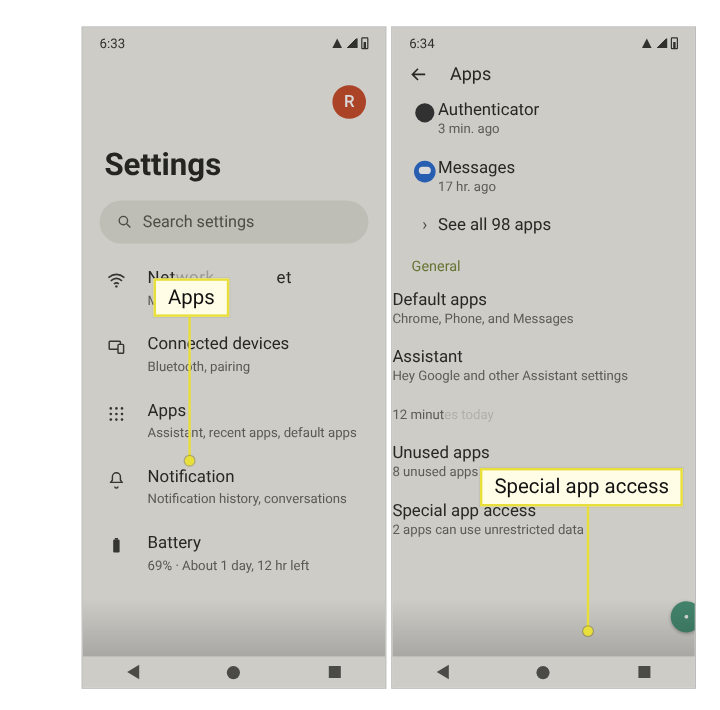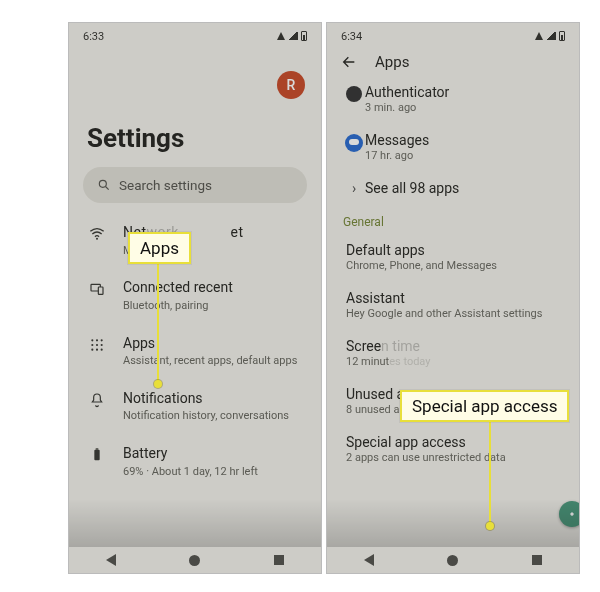--- a/index.html
+++ b/index.html
@@ -50,21 +50,21 @@
     
     .r-header{ display:flex; align-items:center; gap:18px; padding:8px 14px 4px 14px; color:#2e2e2a;}
     .r-header svg{width:16px;height:16px;}
     .r-header .ttl{ font-size:15px; }
     .r-list{ }
     .r-row{ display:flex; align-items:flex-start; padding:9px 16px; }
     .r-ic{ width:22px; display:flex; justify-content:center; padding-top:2px;}
     .r-tx .t{ font-size:14px; color:#2e2e2a;}
     .r-tx .d{ font-size:11px; color:#6d6d65; padding-top:1px;}
     .r-sect{ font-size:12px; color:#7a8a3e; padding:10px 16px 4px 16px;}
-    .r-simple{ padding:9px 19px;}
+    .r-simple{ padding:9px 0;}
     .r-simple .t{ font-size:14px; color:#2e2e2a;}
     .r-simple .d{ font-size:11px; color:#6d6d65; padding-top:1px;}
     .chev{ color:#555; font-size:14px; width:22px; text-align:center;}
     .auth-dot{width:16px;height:16px;border-radius:50%;background:#3a3a3a;}
     .msg-dot{width:18px;height:18px;border-radius:50%;background:#2f6fd1;position:relative;}
     .msg-dot::after{content:"";position:absolute;left:4px;top:5px;width:10px;height:6px;border-radius:3px;background:#fff;}
     .fab{ position:absolute; right:-6px; bottom:46px; width:26px;height:26px;border-radius:50%;
           background:#4f9b7f; z-index:4; box-shadow:0 1px 3px rgba(0,0,0,.3);}
     .fab::before,.fab::after{content:"";position:absolute;left:50%;top:50%;background:#fff;border-radius:50%;width:3px;height:3px;transform:translate(-50%,-50%);}
     
@@ -120,21 +120,21 @@
        </div>
      </div>
      <div class="s-item">
        <span class="s-icon">
             <svg viewBox="0 0 24 24">
               <rect x="3" y="5" width="14" height="10" rx="1" fill="none" stroke="#3f3f3a" stroke-width="1.8"></rect>
               <rect x="14" y="9" width="7" height="11" rx="1" fill="#f1f0ea" stroke="#3f3f3a" stroke-width="1.8"></rect>
             </svg>
           </span>
        <div class="s-text">
-         <div class="t">Connected recent</div>
+         <div class="t">Connected devices</div>
          <div class="d">Bluetooth, pairing</div>
        </div>
      </div>
      <div class="s-item">
        <span class="s-icon">
             <svg viewBox="0 0 24 24">
               <g fill="#3f3f3a">
                 <circle cx="5" cy="5" r="1.6"></circle>
                 <circle cx="12" cy="5" r="1.6"></circle>
                 <circle cx="19" cy="5" r="1.6"></circle>
@@ -153,21 +153,21 @@
        </div>
      </div>
      <div class="s-item">
        <span class="s-icon">
             <svg viewBox="0 0 24 24">
               <path d="M12 3 a5 5 0 0 1 5 5 v4 l2 3 H5 l2 -3 v-4 a5 5 0 0 1 5 -5 z" fill="none" stroke="#3f3f3a" stroke-width="1.8"></path>
               <path d="M10 20 a2 2 0 0 0 4 0" fill="none" stroke="#3f3f3a" stroke-width="1.8"></path>
             </svg>
           </span>
        <div class="s-text">
-         <div class="t">Notifications</div>
+         <div class="t">Notification</div>
          <div class="d">Notification history, conversations</div>
        </div>
      </div>
      <div class="s-item">
        <span class="s-icon">
             <svg viewBox="0 0 24 24">
               <rect x="8" y="4" width="8" height="16" rx="1.5" fill="#3f3f3a"></rect>
               <rect x="10" y="2" width="4" height="2" fill="#3f3f3a"></rect>
             </svg>
           </span>
@@ -234,21 +234,20 @@
 
      <div class="r-simple">
        <div class="t">Default apps</div>
        <div class="d">Chrome, Phone, and Messages</div>
      </div>
      <div class="r-simple">
        <div class="t">Assistant</div>
        <div class="d">Hey Google and other Assistant settings</div>
      </div>
      <div class="r-simple">
-       <div class="t">Scree<span style="opacity:.25">n time</span></div>
        <div class="d">12 minut<span style="opacity:.25">es today</span></div>
      </div>
      <div class="r-simple">
        <div class="t">Unused apps</div>
        <div class="d">8 unused apps</div>
      </div>
      <div class="r-simple">
        <div class="t">Special app access</div>
        <div class="d">2 apps can use unrestricted data</div>
      </div>

